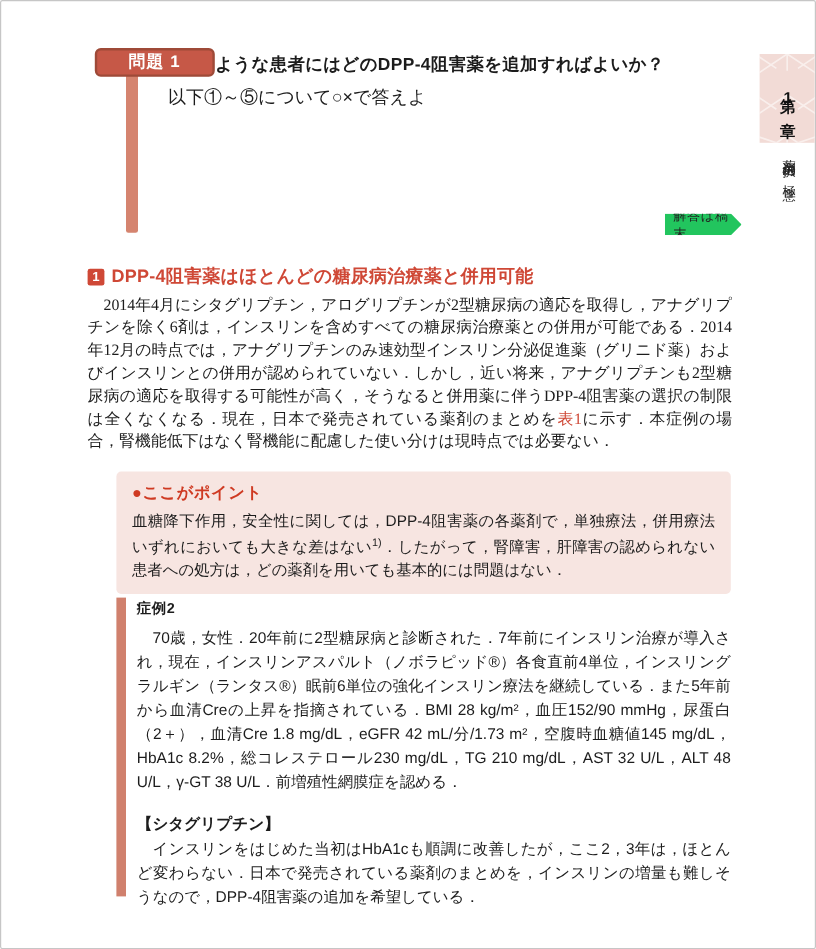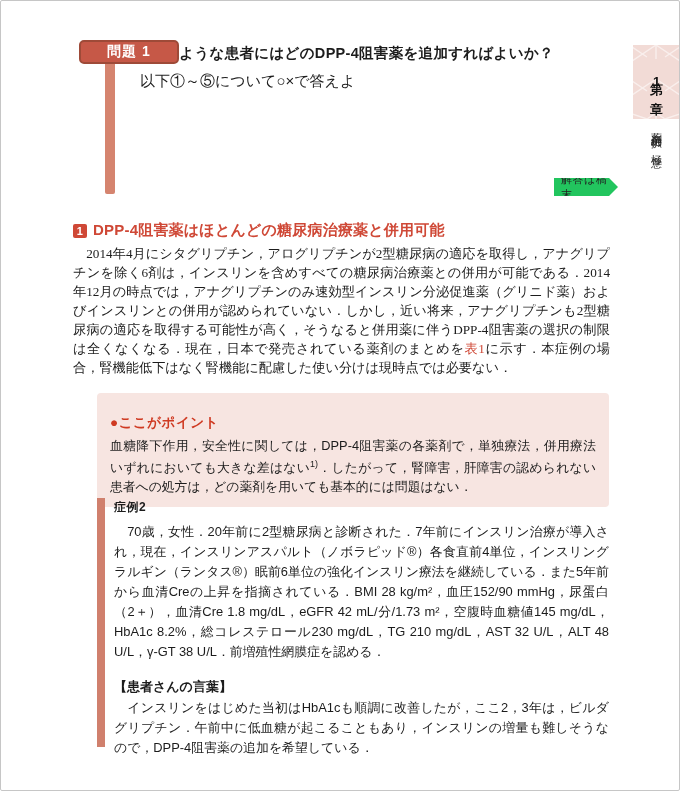--- a/index.html
+++ b/index.html
@@ -77,21 +77,21 @@
     font-size:13.2px; line-height:19px;
     text-align:justify;
   }
   .table-ref{ color:#cf4836; }
 
   
   .point-box{
     position:absolute; left:96px; top:392px; width:512px;
     background:#f7e5e1;
     border-radius:4px;
-    padding:21px 13px 11px 13px;
+    padding:9px 13px 11px 13px;
   }
   .point-title{
     color:#cf3a22; font-weight:bold; font-size:13.5px;
     margin-bottom:4px; letter-spacing:0.5px;
   }
   .point-body{
     font-size:12.8px; line-height:19px; text-align:justify;
   }
   .point-sup{ font-size:9px; vertical-align:super; }
 
@@ -165,22 +165,22 @@
     <div class="point-title">●ここがポイント</div>
     <div class="point-body">
       <span>血糖降下作用，安全性に関しては，DPP-4阻害薬の各薬剤で，単独療法，併用療法いずれにおいても大きな差はない</span><span class="point-sup">1)</span><span>．したがって，腎障害，肝障害の認められない患者への処方は，どの薬剤を用いても基本的には問題はない．</span>
     </div>
   </div>
 
   <div class="case-bar"></div>
   <div class="case-content">
     <div class="case-title">症例2</div>
     <div class="case-body">　70歳，女性．20年前に2型糖尿病と診断された．7年前にインスリン治療が導入され，現在，インスリンアスパルト（ノボラピッド®）各食直前4単位，インスリングラルギン（ランタス®）眠前6単位の強化インスリン療法を継続している．また5年前から血清Creの上昇を指摘されている．BMI 28 kg/m²，血圧152/90 mmHg，尿蛋白（2＋），血清Cre 1.8 mg/dL，eGFR 42 mL/分/1.73 m²，空腹時血糖値145 mg/dL，HbA1c 8.2%，総コレステロール230 mg/dL，TG 210 mg/dL，AST 32 U/L，ALT 48 U/L，γ-GT 38 U/L．前増殖性網膜症を認める．</div>
-    <div class="patient-title">【患者さんの言葉】</div>
-    <div class="patient-body">　インスリンをはじめた当初はHbA1cも順調に改善したが，ここ2，3年は，ビルダグリプチン．午前中に低血糖が起こることもあり，インスリンの増量も難しそうなので，DPP-4阻害薬の追加を希望している．</div>
+    <div class="patient-title">【シタグリプチン】</div>
+    <div class="patient-body">　インスリンをはじめた当初はHbA1cも順調に改善したが，ここ2，3年は，ほとんど変わらない．日本で発売されている薬剤のまとめを，インスリンの増量も難しそうなので，DPP-4阻害薬の追加を希望している．</div>
   </div>
 
   <div class="chapter-box">
     <svg class="chapter-pattern" width="46" height="74" viewBox="0 0 46 74">
       <g stroke="#ffffff" stroke-width="1.4" fill="none" opacity="0.55">
         <path d="M-4 18 L23 0 L50 18"></path>
         <path d="M-4 52 L23 34 L50 52"></path>
         <path d="M-4 86 L23 68 L50 86"></path>
         <path d="M23 0 L23 14 M23 34 L23 48 M23 68 L23 74"></path>
         <path d="M-4 0 L14 12 M50 0 L32 12"></path>

